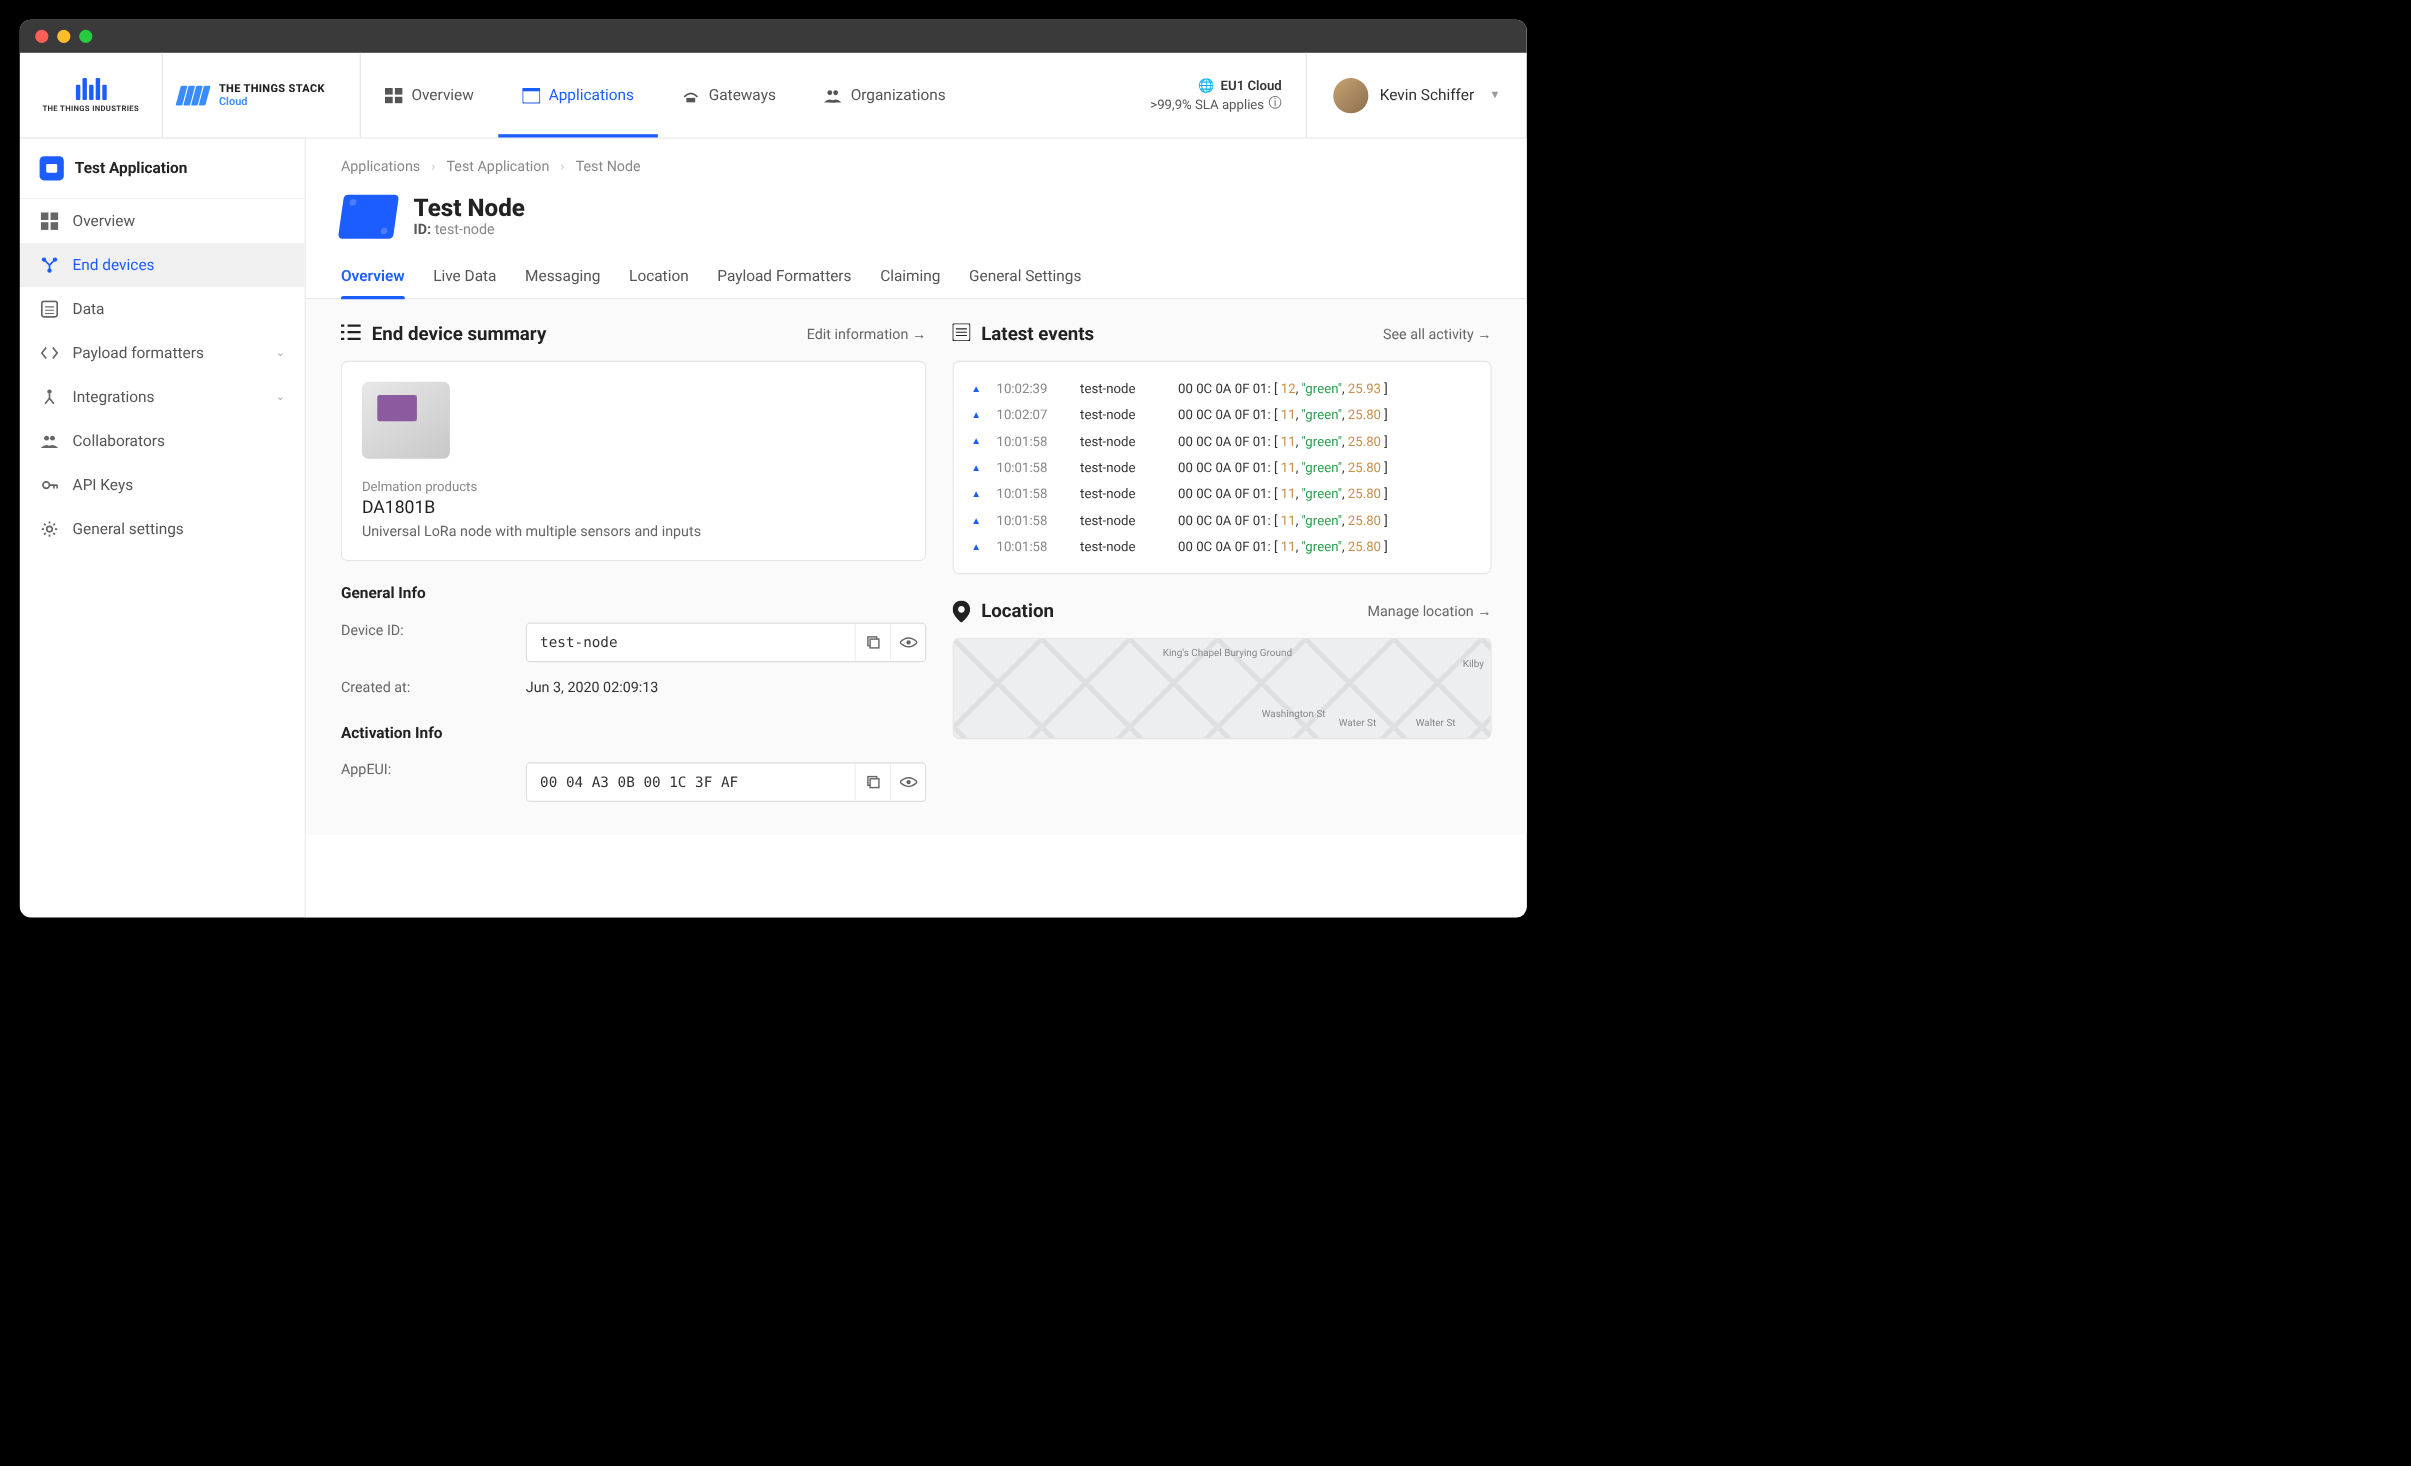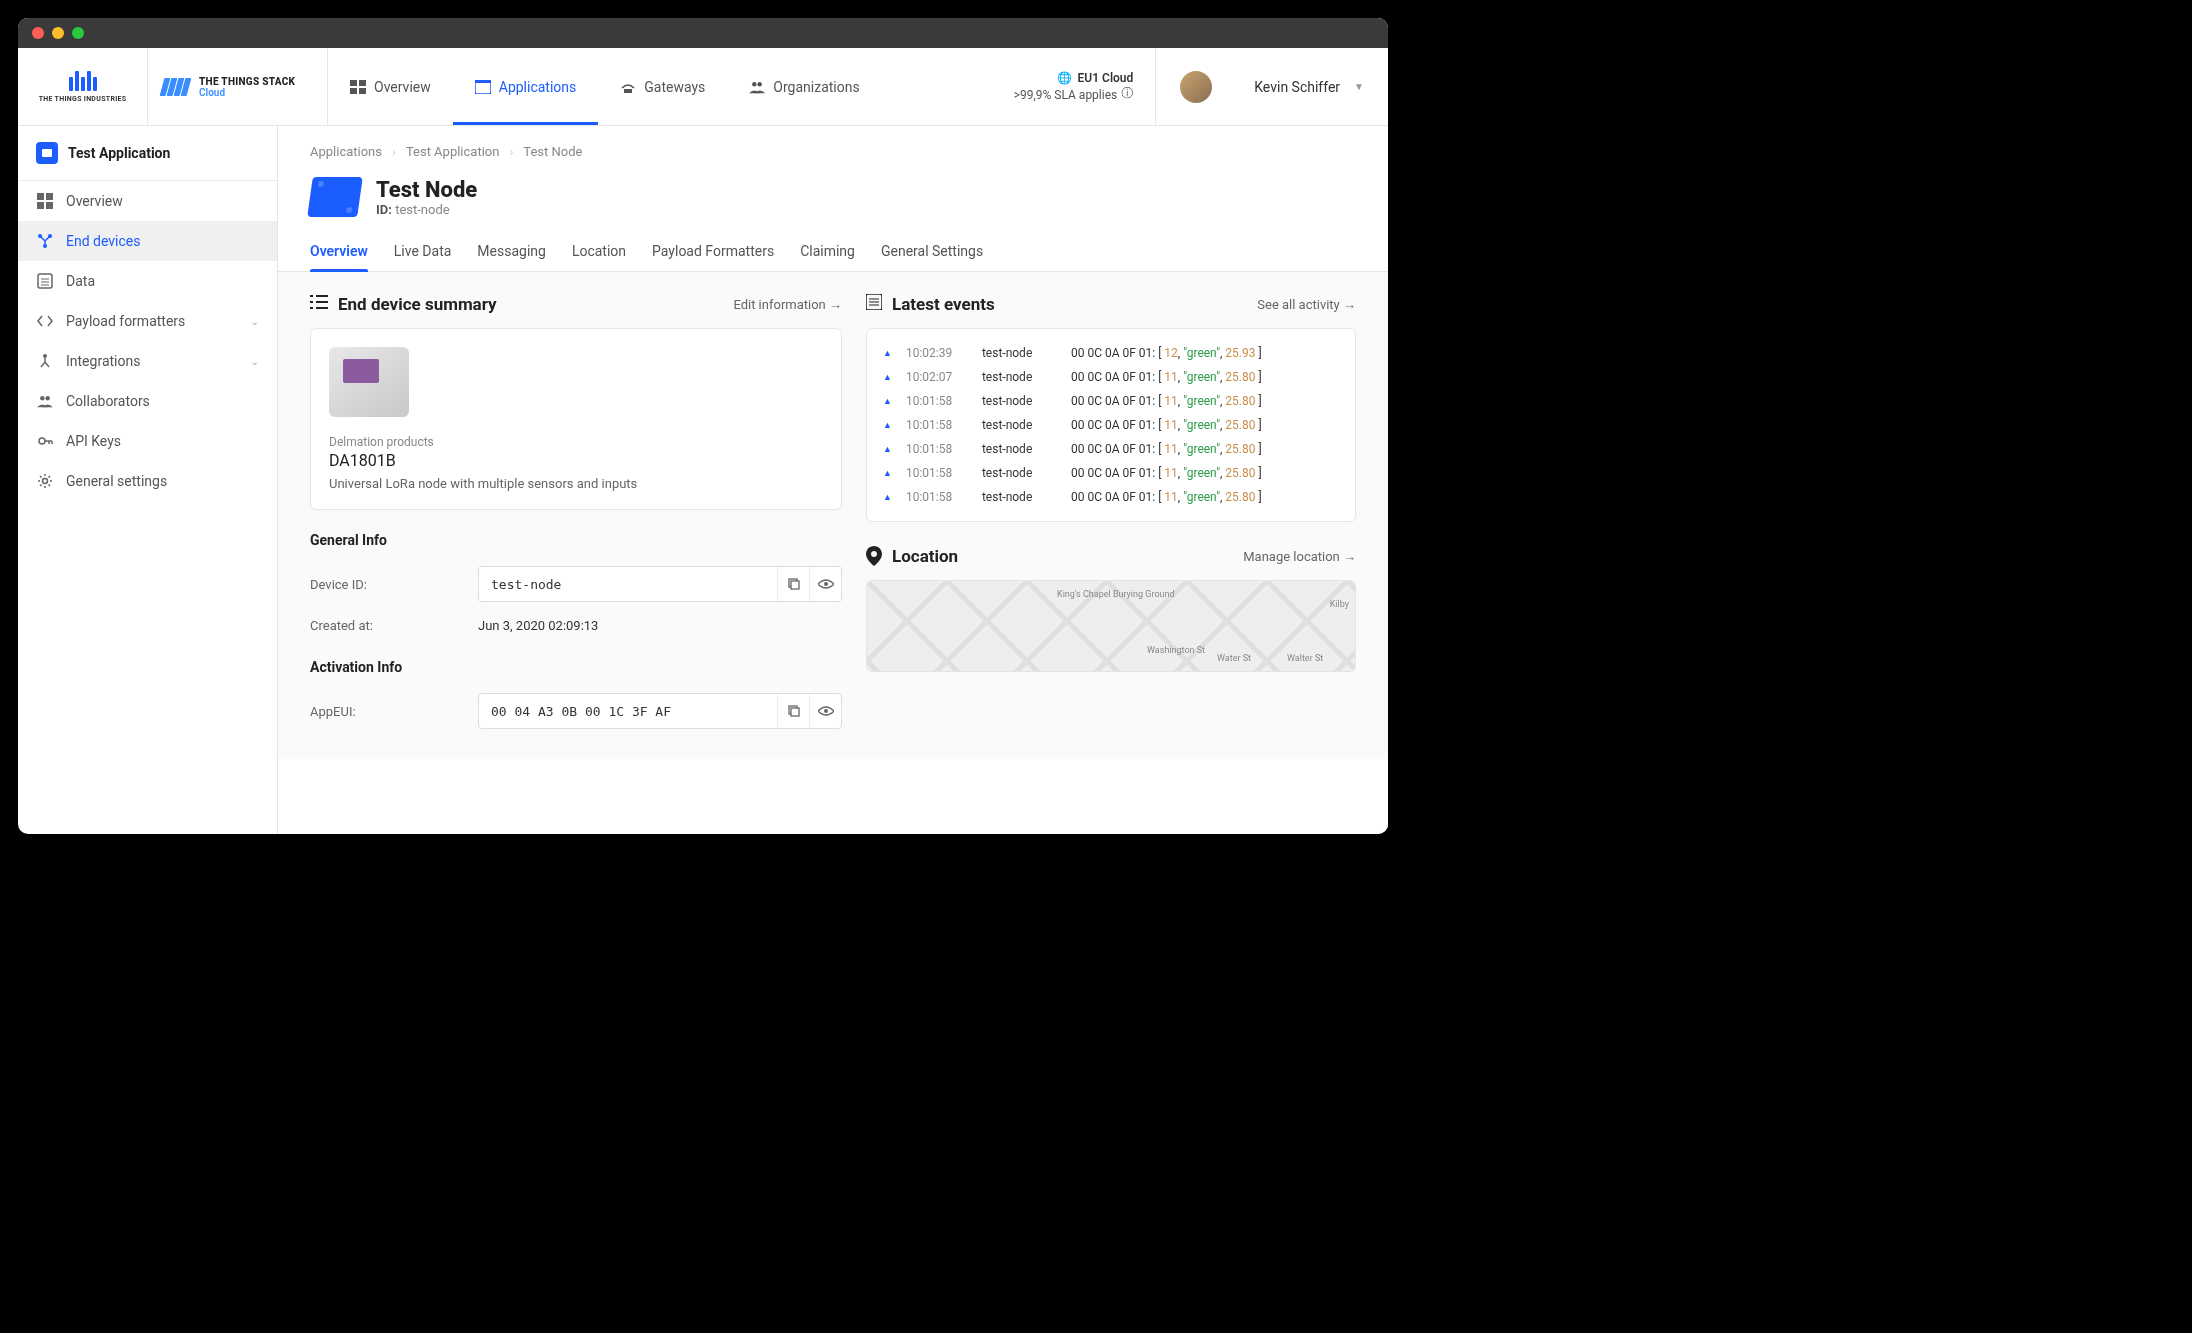--- a/index.html
+++ b/index.html
@@ -21,21 +21,21 @@
 .navtabs { display:flex; }
 .navtab { display:flex; align-items:center; gap:8px; padding:0 22px; color:#555; font-size:14px; cursor:pointer; position:relative; }
 .navtab.active { color:#1c5dff; }
 .navtab.active::after { content:''; position:absolute; bottom:0; left:0; right:0; height:3px; background:#1c5dff; }
 .nav-icon { width:16px; height:14px; display:block; }
 .spacer { flex:1; }
 .cluster { padding:0 22px; display:flex; flex-direction:column; align-items:flex-end; justify-content:center; font-size:12px; color:#555; }
 .cluster-name { font-weight:600; color:#333; display:flex; align-items:center; gap:5px; }
 .user { display:flex; align-items:center; gap:10px; padding:0 24px; border-left:1px solid #e5e5e5; }
 .avatar { width:32px; height:32px; border-radius:50%; background:linear-gradient(135deg,#c9a572,#8b6d4f); }
-.user-name { font-size:14px; color:#333;margin-left:32px; }
+.user-name { font-size:14px; color:#333; }
 .chev { color:#999; font-size:10px; margin-left:4px; }
 .body { flex:1; display:flex; overflow:hidden; }
 .sidebar { width:260px; border-right:1px solid #e5e5e5; overflow-y:auto; }
 .side-head { display:flex; align-items:center; gap:10px; padding:16px 18px; font-weight:700; font-size:14px; color:#222; border-bottom:1px solid #eee; }
 .side-head-icon { width:22px; height:22px; background:#1c5dff; border-radius:4px; display:flex; align-items:center; justify-content:center; }
 .side-head-icon::before { content:''; width:10px; height:8px; background:#fff; border-radius:1px; }
 .side-item { display:flex; align-items:center; gap:12px; padding:11px 18px; font-size:14px; color:#555; cursor:pointer; }
 .side-item.active { background:#f0f0f0; color:#1c5dff;align-items:center; }
 .side-icon { width:18px; height:18px; display:flex; align-items:center; justify-content:center; }
 .side-item .chev { margin-left:auto; color:#aaa; }
@@ -64,21 +64,21 @@
 .sec-head { display:flex; align-items:center; justify-content:space-between; margin-bottom:14px; }
 .sec-title { font-size:17px; font-weight:700; color:#222; display:flex; gap:10px; }
 .sec-link { font-size:13px; color:#666; cursor:pointer; }
 .card { background:#fff; border:1px solid #e5e5e5; border-radius:6px; padding:18px; display:flex; gap:18px; margin-bottom:22px;flex-direction:column; }
 .prod-img { width:80px; height:70px; background:linear-gradient(145deg,#e8e8e8,#c8c8c8); border-radius:6px; position:relative; }
 .prod-img::before { content:''; position:absolute; top:12px; left:14px; width:36px; height:24px; background:#8c5a9e; border-radius:2px; }
 .prod-vendor { font-size:12px; color:#888; margin-bottom:2px; }
 .prod-model { font-size:16px; font-weight:400; color:#222; margin-bottom:6px; }
 .prod-desc { font-size:13px; color:#666; }
 .sub-title { font-size:14px; font-weight:700; color:#222; margin:18px 0 10px; }
-.kv { display:flex; align-items:center; font-size:13px; padding:8px 0; }
+.kv { display:flex; font-size:13px; padding:8px 0; }
 .kv-key { width:168px; color:#666; }
 .kv-val { color:#333; }
 .kv-val.italic { color:#999; font-style:italic; }
 .field-box { flex:1; display:flex; align-items:center; border:1px solid #ddd; border-radius:4px; background:#fff; height:36px; }
 .field-box input { flex:1; border:0; padding:0 12px; font-size:13px; font-family:Menlo,monospace; color:#333; outline:none; background:transparent; }
 .field-box .ico { width:32px; height:100%; display:flex; align-items:center; justify-content:center; color:#777; border-left:1px solid #eee; cursor:pointer; }
 .events-box { background:#fff; border:1px solid #e5e5e5; border-radius:6px; padding:12px 16px; font-family:Menlo,monospace; font-size:12px; margin-bottom:24px; }
 .ev { display:flex; gap:14px; padding:5px 0; align-items:center; white-space:nowrap; }
 .ev-ico { color:#1c5dff; font-size:9px; }
 .ev-time { color:#888; width:62px; }

